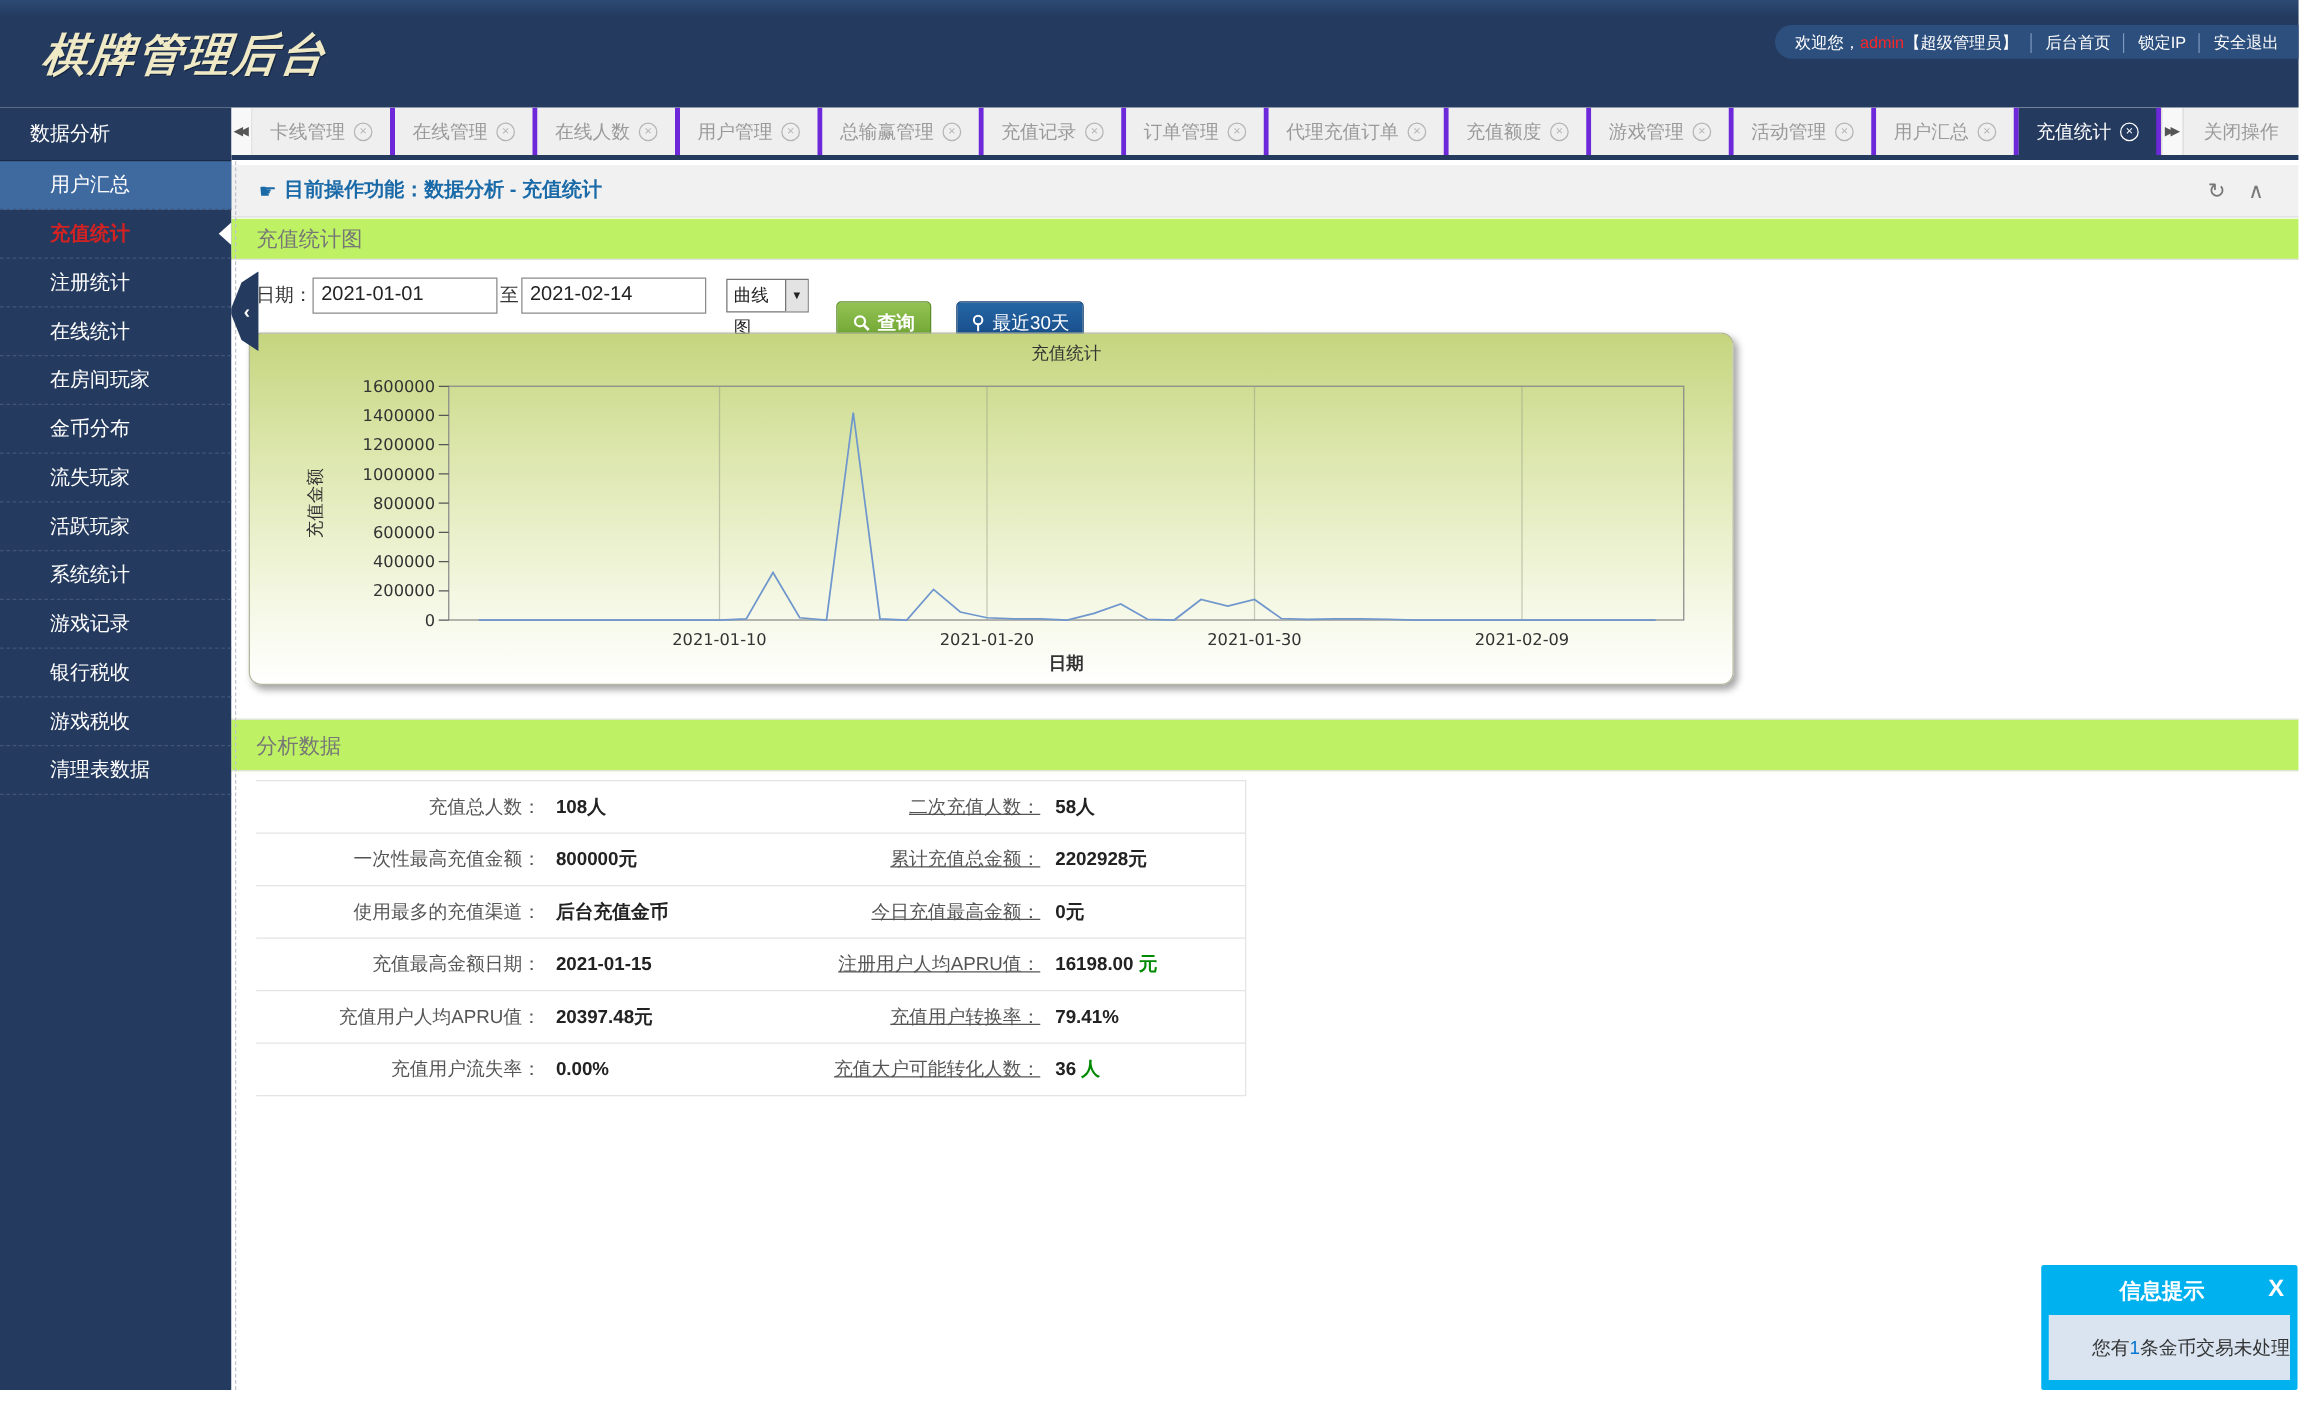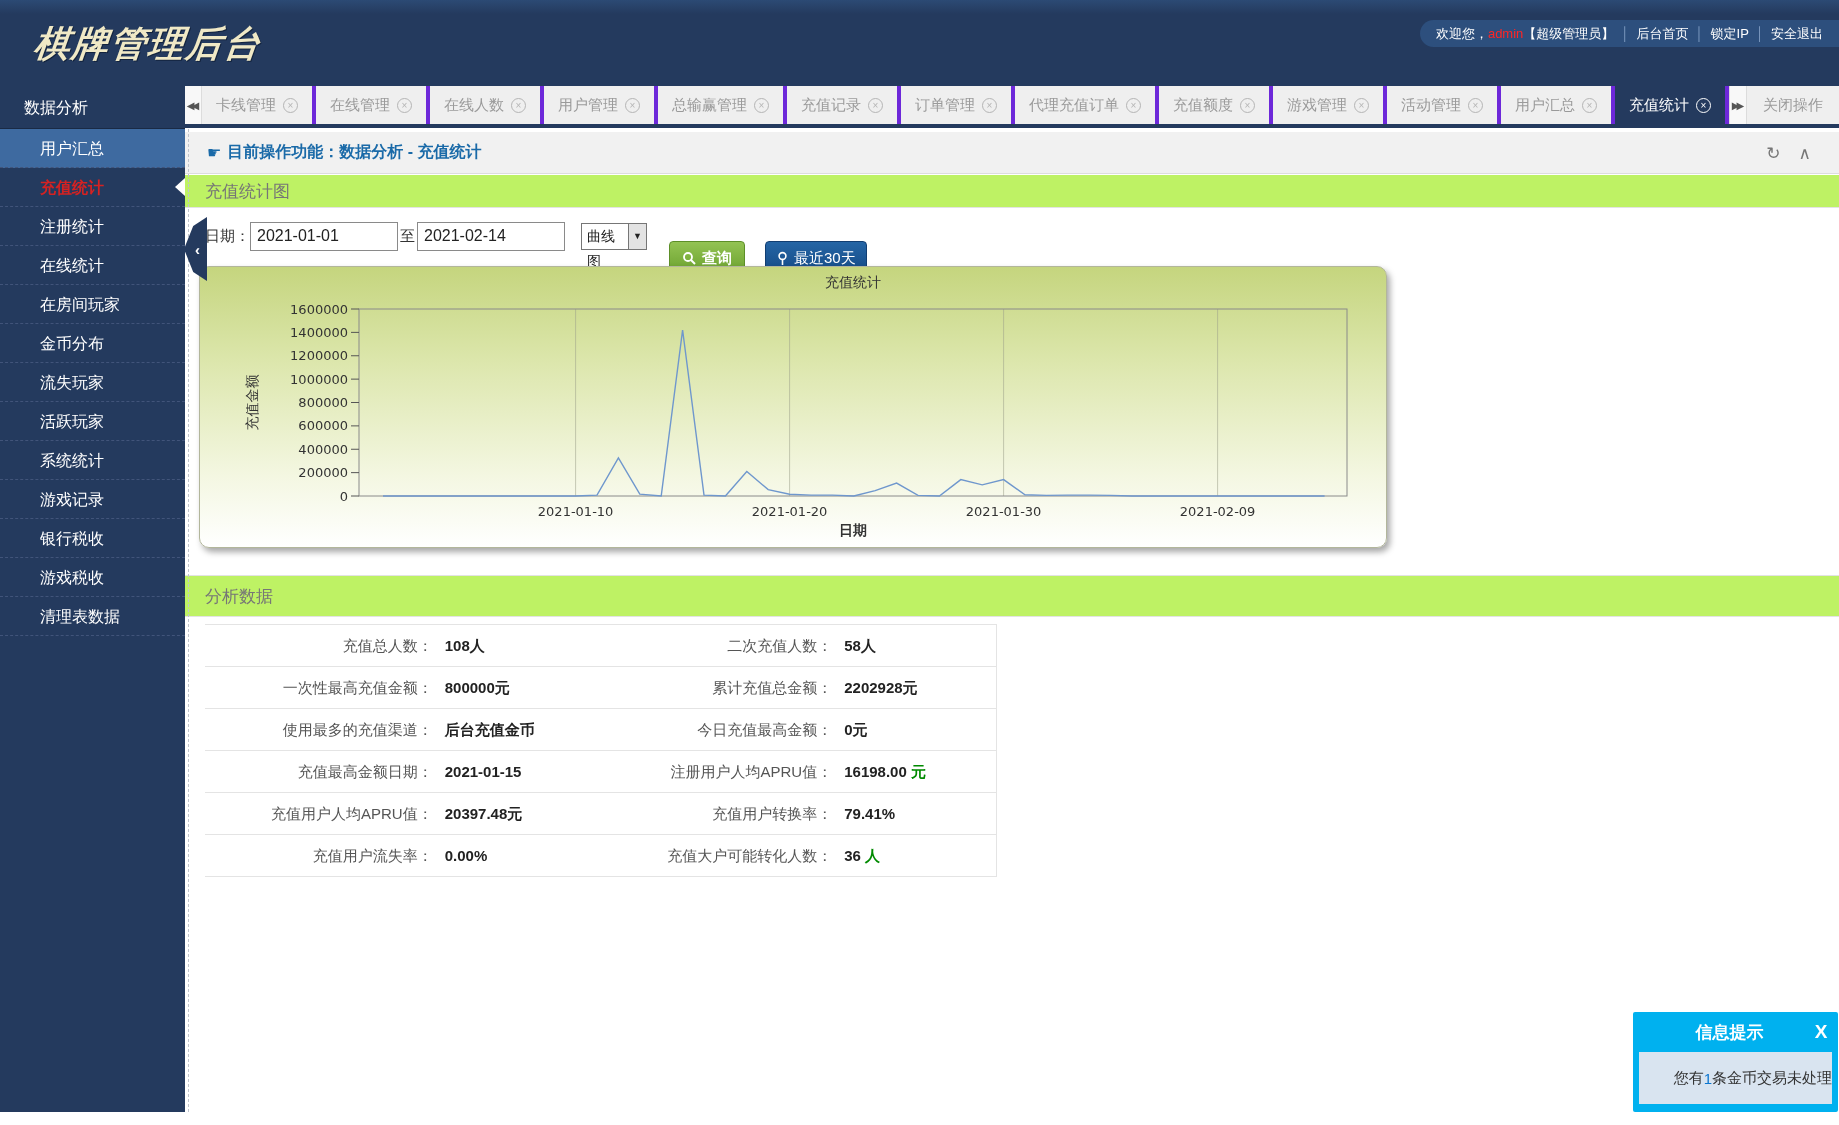--- a/index.html
+++ b/index.html
@@ -99,21 +99,21 @@
     background:linear-gradient(#c5d57e 0%,#dde7ae 35%,#f4f7e2 75%,#ffffff 100%);
     box-shadow:3px 4px 6px rgba(0,0,0,0.35); }
   .chart-panel svg text { font-family:"DejaVu Sans","Liberation Sans",sans-serif; fill:#333; }
 
   
   .analysis-table { position:absolute; left:20px; top:538px; width:792px;
     border-top:1px solid #e4e4e4; border-right:1px solid #e4e4e4; }
   .arow { display:flex; height:42px; line-height:42px; border-bottom:1px solid #e4e4e4; }
   .alabel { color:#555; font-size:15px; text-align:right; padding-right:12px; }
   .alabel.c1 { width:240px; }
-  .alabel.c3 { width:215px; }
+  .alabel.c3 { width:215px;text-decoration:underline; }
   .avalue { color:#222; font-size:15px; font-weight:bold; }
   .avalue.c2 { width:185px; }
   .avalue.c4 { width:152px; }
   .green { color:#008a00; }
 
   
   .dash-line { position:absolute; left:3px; top:43px; width:0; height:983px;
     border-left:1px dashed #bfc4cd; }
   .collapse-handle { position:absolute; left:-1px; top:131px; width:23px; height:64px;
     background:#243a5e; clip-path:polygon(100% 0,100% 100%,40% 86%,0 50%,40% 14%);

